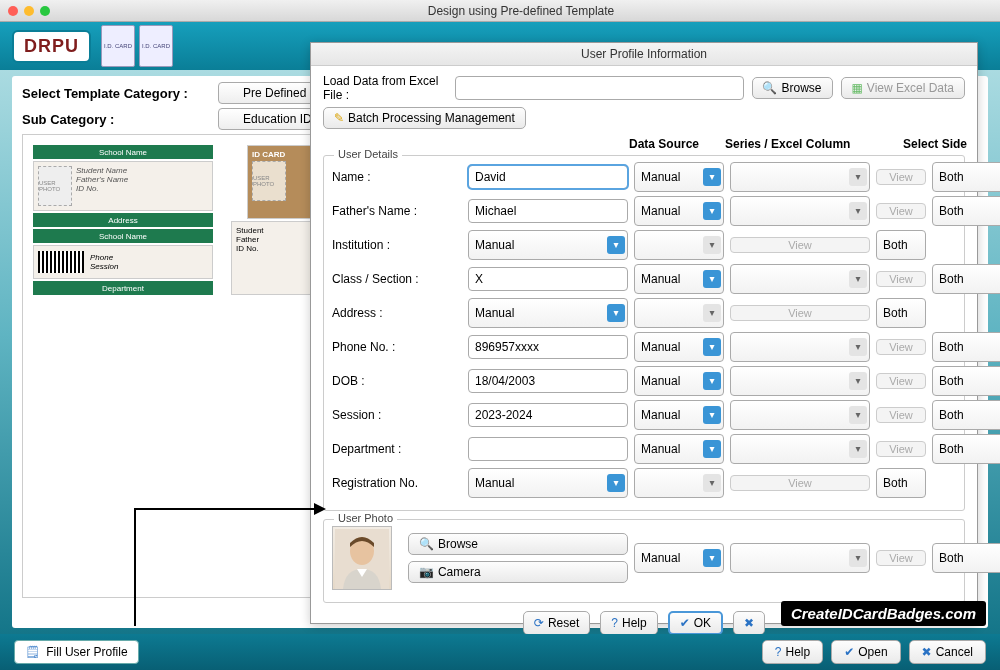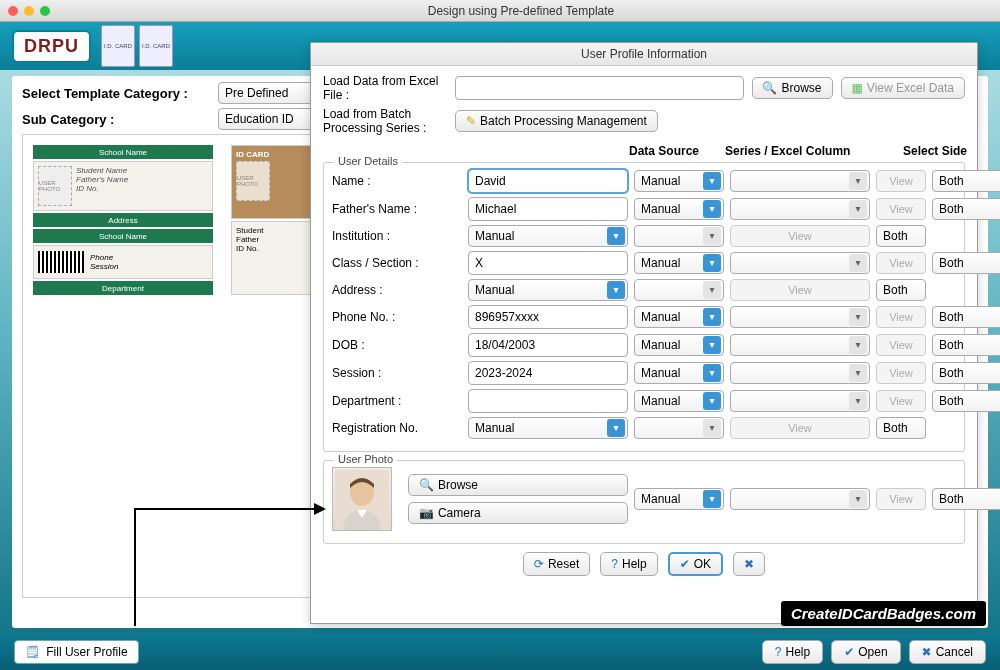--- a/index.html
+++ b/index.html
@@ -60,21 +60,21 @@
     margin: 6px 12px;
     border-radius: 3px;
     padding: 6px 10px 10px 10px;
     height: 552px;
     position: relative;
   }
   .filter-row { display: flex; align-items: center; gap: 6px; margin-bottom: 4px; }
   .filter-row .lbl { font-weight: bold; font-size: 13px; width: 190px; }
   .combo {
     border: 1px solid #aaa; border-radius: 4px;
-    padding: 3px 18px 3px 6px; background: linear-gradient(#fff,#eee);
+    padding: 3px 18px 3px 24px; background: linear-gradient(#fff,#eee);
     position: relative; min-width: 120px; font-size: 12px;
   }
 
   .template-area {
     border: 1px solid #ccc; margin-top: 4px;
     height: 464px; overflow: hidden; padding: 10px;
     display: flex; flex-wrap: wrap; gap: 18px;
     align-content: flex-start;
   }
   .tpl { width: 180px; height: 150px; display: flex; flex-direction: column; gap: 2px; font-size: 8px; }
@@ -111,26 +111,26 @@
     background:linear-gradient(#fdfdfd,#eaeaea); font-size:12px; cursor:default;
   }
   .btn.disabled { color:#999; }
   .fieldset {
     border:1px solid #ccc; border-radius:3px; padding:6px 8px 8px 8px; position:relative;
   }
   .fieldset > .legend { position:absolute; top:-8px; left:10px; background:#fff; padding:0 4px; font-size:11px; color:#444;}
   .detail-row { display:grid; grid-template-columns: 130px 160px 90px 140px 50px 90px; gap:6px; align-items:center; margin-bottom:4px;}
   .select {
     display:flex; align-items:center; justify-content:space-between;
-    border:1px solid #aaa; border-radius:4px; height:22px; padding:0 2px 0 6px;
+    border:1px solid #aaa; border-radius:4px; height:30px; padding:0 2px 0 6px;
     background:linear-gradient(#fff,#f2f2f2); font-size:12px;
   }
   .select .arrow { width:18px; height:18px; background:#3a95d6; border-radius:3px; display:flex; align-items:center; justify-content:center; color:#fff; font-size:10px;}
   .select.small-arrow .arrow { background:#e4e4e4; color:#666; }
-  .viewbtn { border:1px solid #ccc; border-radius:4px; height:22px; background:#f4f4f4; color:#aaa; font-size:11px; display:flex;align-items:center;justify-content:center;}
+  .viewbtn { border:1px solid #ccc; border-radius:4px; height:16px; background:#f4f4f4; color:#aaa; font-size:11px; display:flex;align-items:center;justify-content:center;}
   .focused { outline:2px solid #5aa4e0; outline-offset:-1px;}
   .avatar { width:60px; height:64px; border:1px solid #bbb; background:linear-gradient(#f2ece4,#e6d9c8); display:flex;align-items:flex-end;justify-content:center; overflow:hidden;}
   .bottom-btns { display:flex; gap:10px; justify-content:center; padding:6px 0 4px 0;}
   .ok-btn { border:2px solid #4a97d8; }
 
   .watermark {
     position:absolute; right:14px; bottom:44px;
     background:#000; color:#fff; font-style:italic; font-weight:bold;
     padding:4px 10px; border-radius:3px; font-size:15px;
   }
@@ -211,21 +211,21 @@
         <div style="width:46px;height:22px;background:repeating-linear-gradient(90deg,#000 0 2px,#fff 2px 4px);"></div>
         <div style="font-style:italic">
           <div>Phone</div>
           <div>Session</div>
         </div>
       </div>
       <div class="bar">Department</div>
     </div>
 
     <div class="tpl tan" style="width:80px">
-      <div class="body" style="background:#b58c5a;color:#fff;display:flex;flex-direction:column;gap:2px;height:66px;">
+      <div class="body" style="background:#b58c5a;color:#fff;display:flex;flex-direction:column;gap:2px;height:66px;margin-left:16px;">
         <div style="font-weight:bold">ID CARD</div>
         <div class="photo" style="background:#eadfce">USER PHOTO</div>
       </div>
       <div class="body">
         <div>Student</div>
         <div>Father</div>
         <div>ID No.</div>
       </div>
     </div>
 
@@ -308,21 +308,20 @@
         <div class="btn">
           <span>🔍</span>
           <span>Browse</span>
         </div>
         <div class="btn disabled">
           <span style="color:#6b6">▦</span>
           <span>View Excel Data</span>
         </div>
       </div>
       <div class="row">
-        <div class="rlabel">Load from Batch Processing Series :</div>
         <div class="btn">
           <span style="color:#d9a000">✎</span>
           <span>Batch Processing Management</span>
         </div>
       </div>
     </div>
 
     <div style="display:grid;grid-template-columns: 300px 90px 172px 90px;gap:6px;font-weight:bold;font-size:12px;margin:2px 0 2px 0;">
       <span></span>
       <span>Data Source</span>

